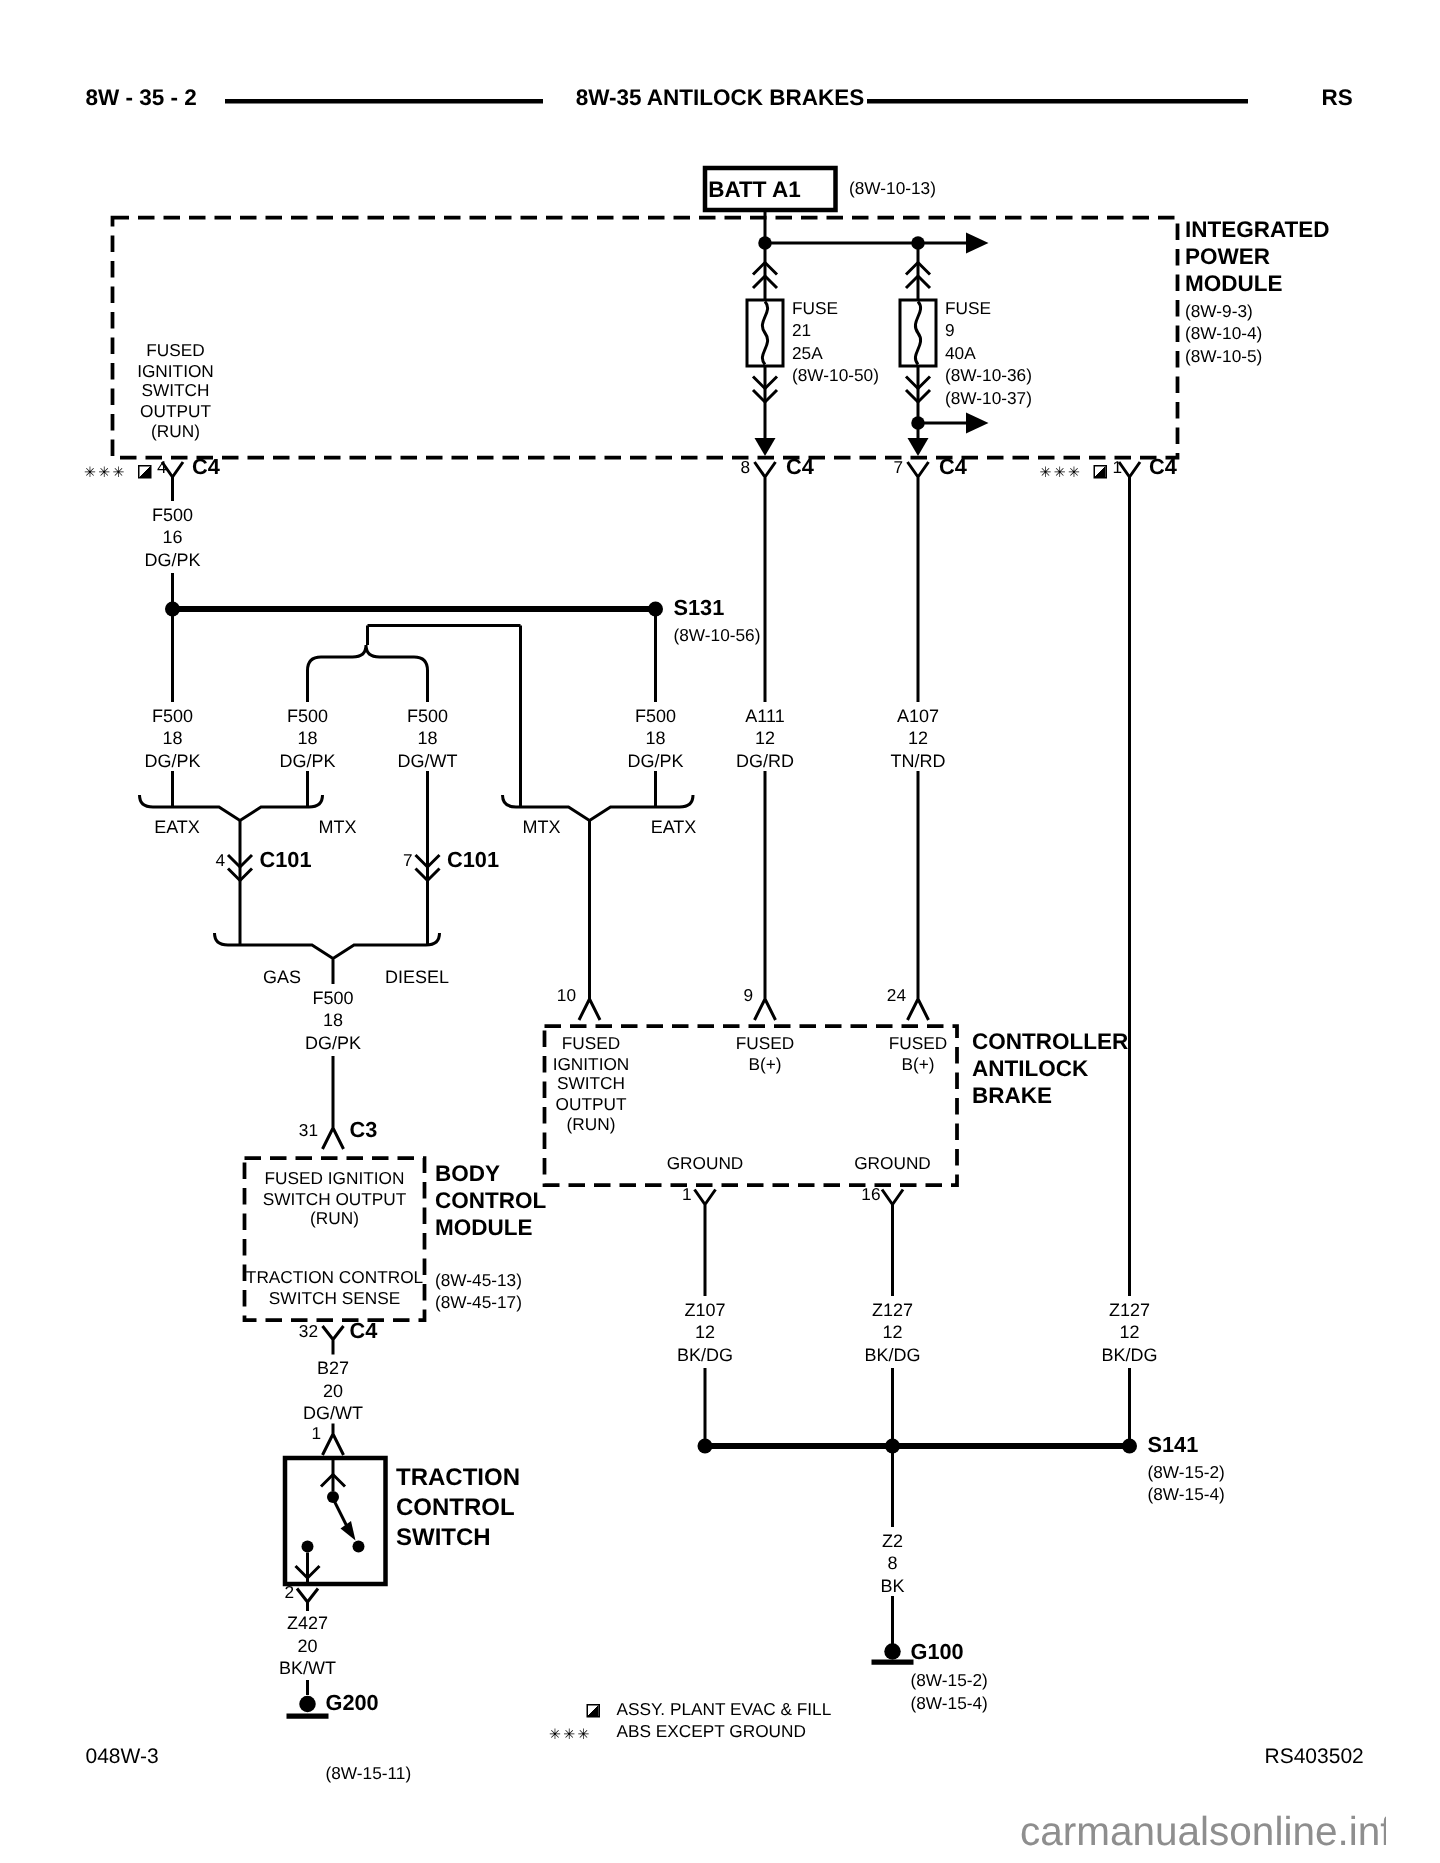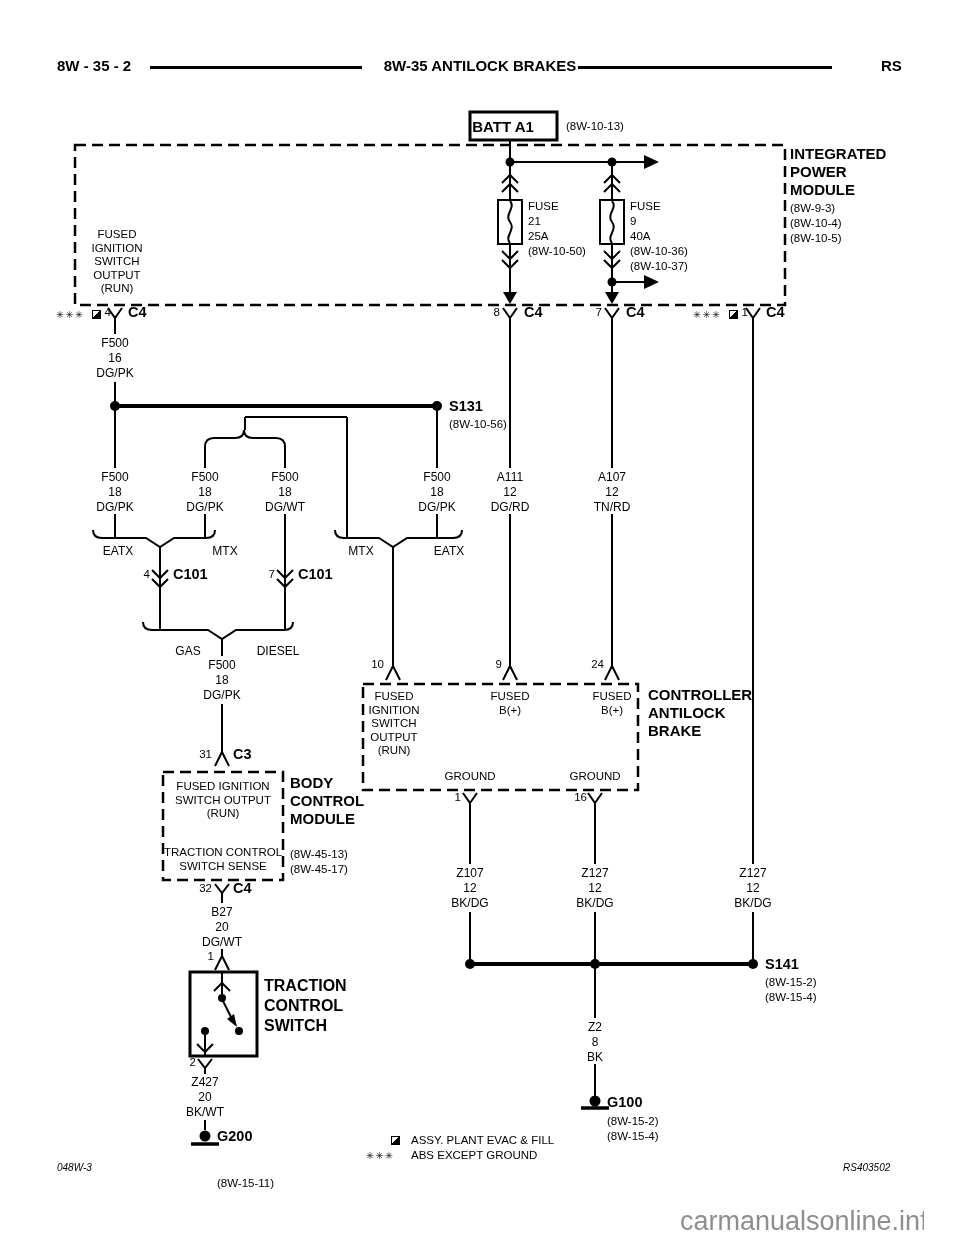--- a/index.html
+++ b/index.html
@@ -14,21 +14,21 @@
   .cname{position:absolute;font-weight:bold;font-size:14.5px;white-space:nowrap;}
   .mod{position:absolute;font-weight:bold;font-size:15px;line-height:18px;white-space:nowrap;}
   .ref{position:absolute;font-size:11.5px;line-height:15px;white-space:nowrap;}
   .inlbl{position:absolute;transform:translateX(-50%);text-align:center;font-size:11.5px;line-height:13.5px;white-space:nowrap;}
   .tag{position:absolute;transform:translateX(-50%);font-size:12px;white-space:nowrap;margin-left:12px;}
   .stars{position:absolute;font-size:9.5px;letter-spacing:1.5px;white-space:nowrap;}
   .sq{position:absolute;width:9px;height:9px;border:1.5px solid #000;box-sizing:border-box;
       background:linear-gradient(135deg,#fff 48%,#000 48%);}
   .boxlbl{position:absolute;transform:translateX(-50%);font-weight:bold;font-size:15px;white-space:nowrap;}
   .watermark{position:absolute;color:#8e8e8e;font-size:27px;white-space:nowrap;}
-  .ftr{position:absolute;font-size:10px;white-space:nowrap;font-style:italic;}
+  .ftr{position:absolute;font-size:14px;white-space:nowrap;}
 </style>
 </head>
 <body>
 
 <div id="canvas">
 
   <svg width="960" height="1242" viewBox="0 0 960 1242">
     <g stroke="#000" stroke-width="2" fill="none">
 
       <rect x="470" y="112" width="87" height="28" stroke-width="3"></rect>

